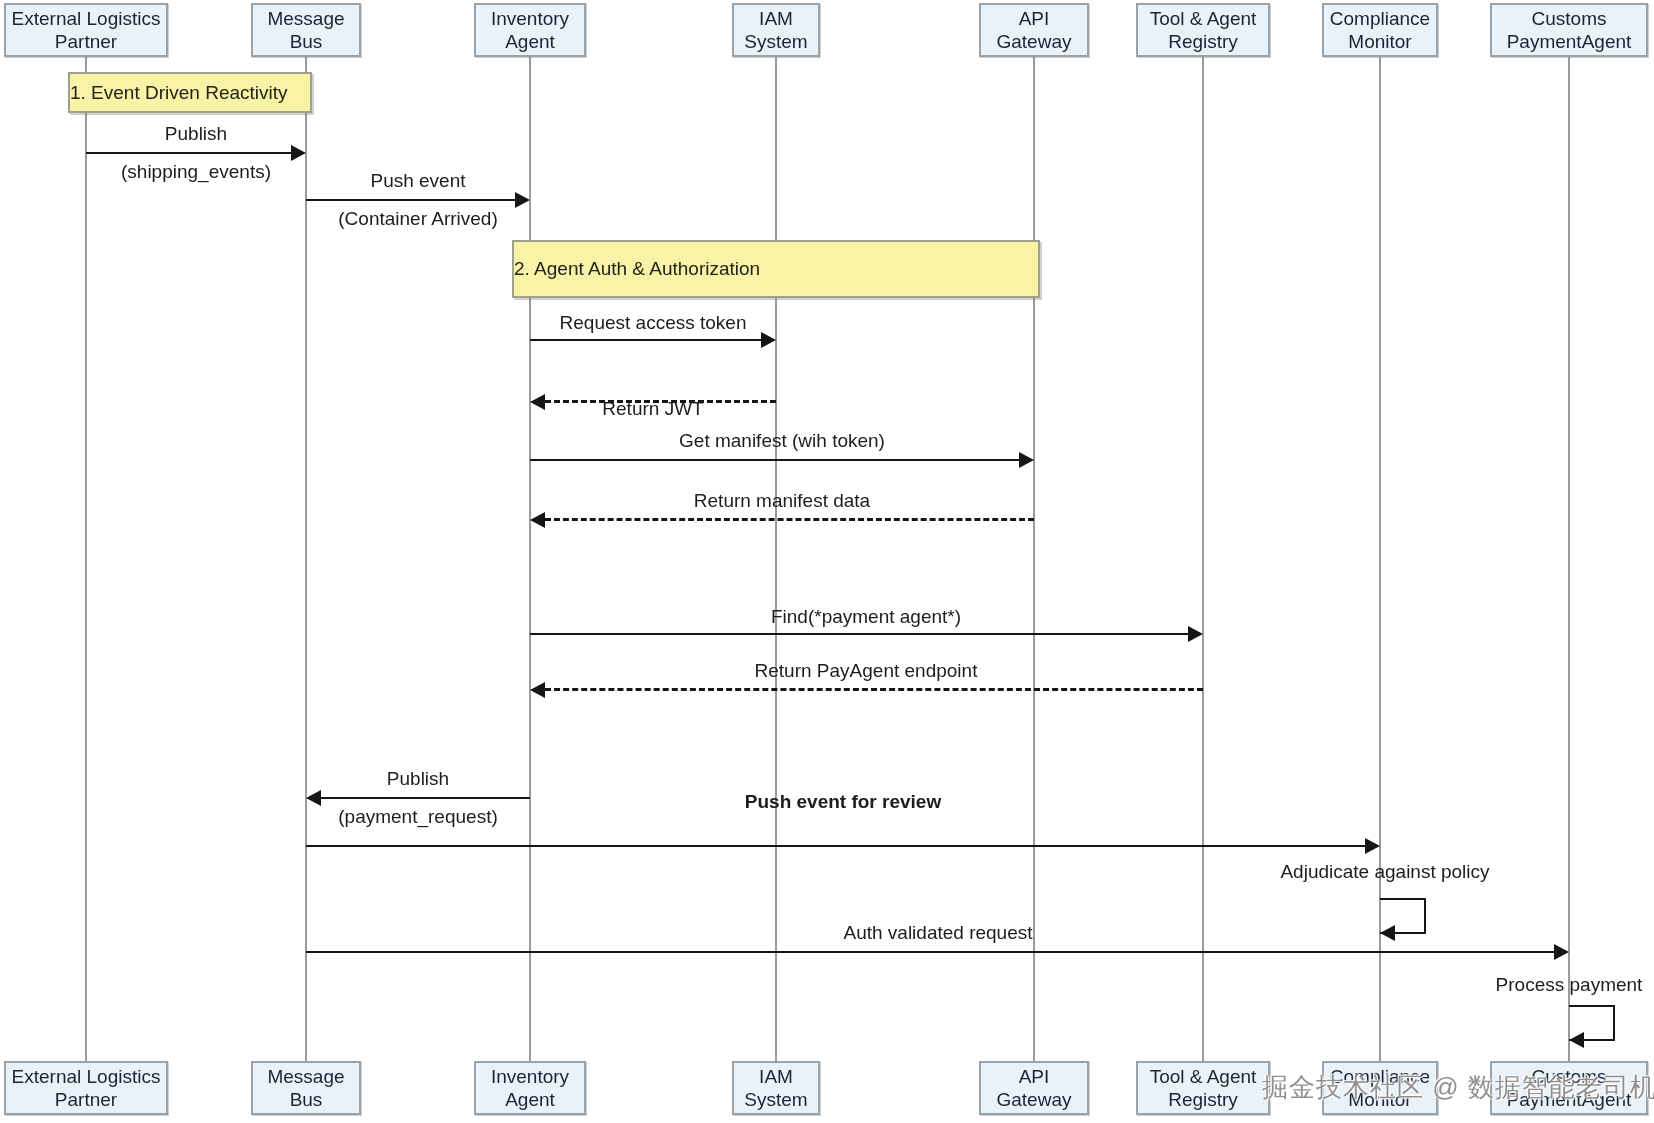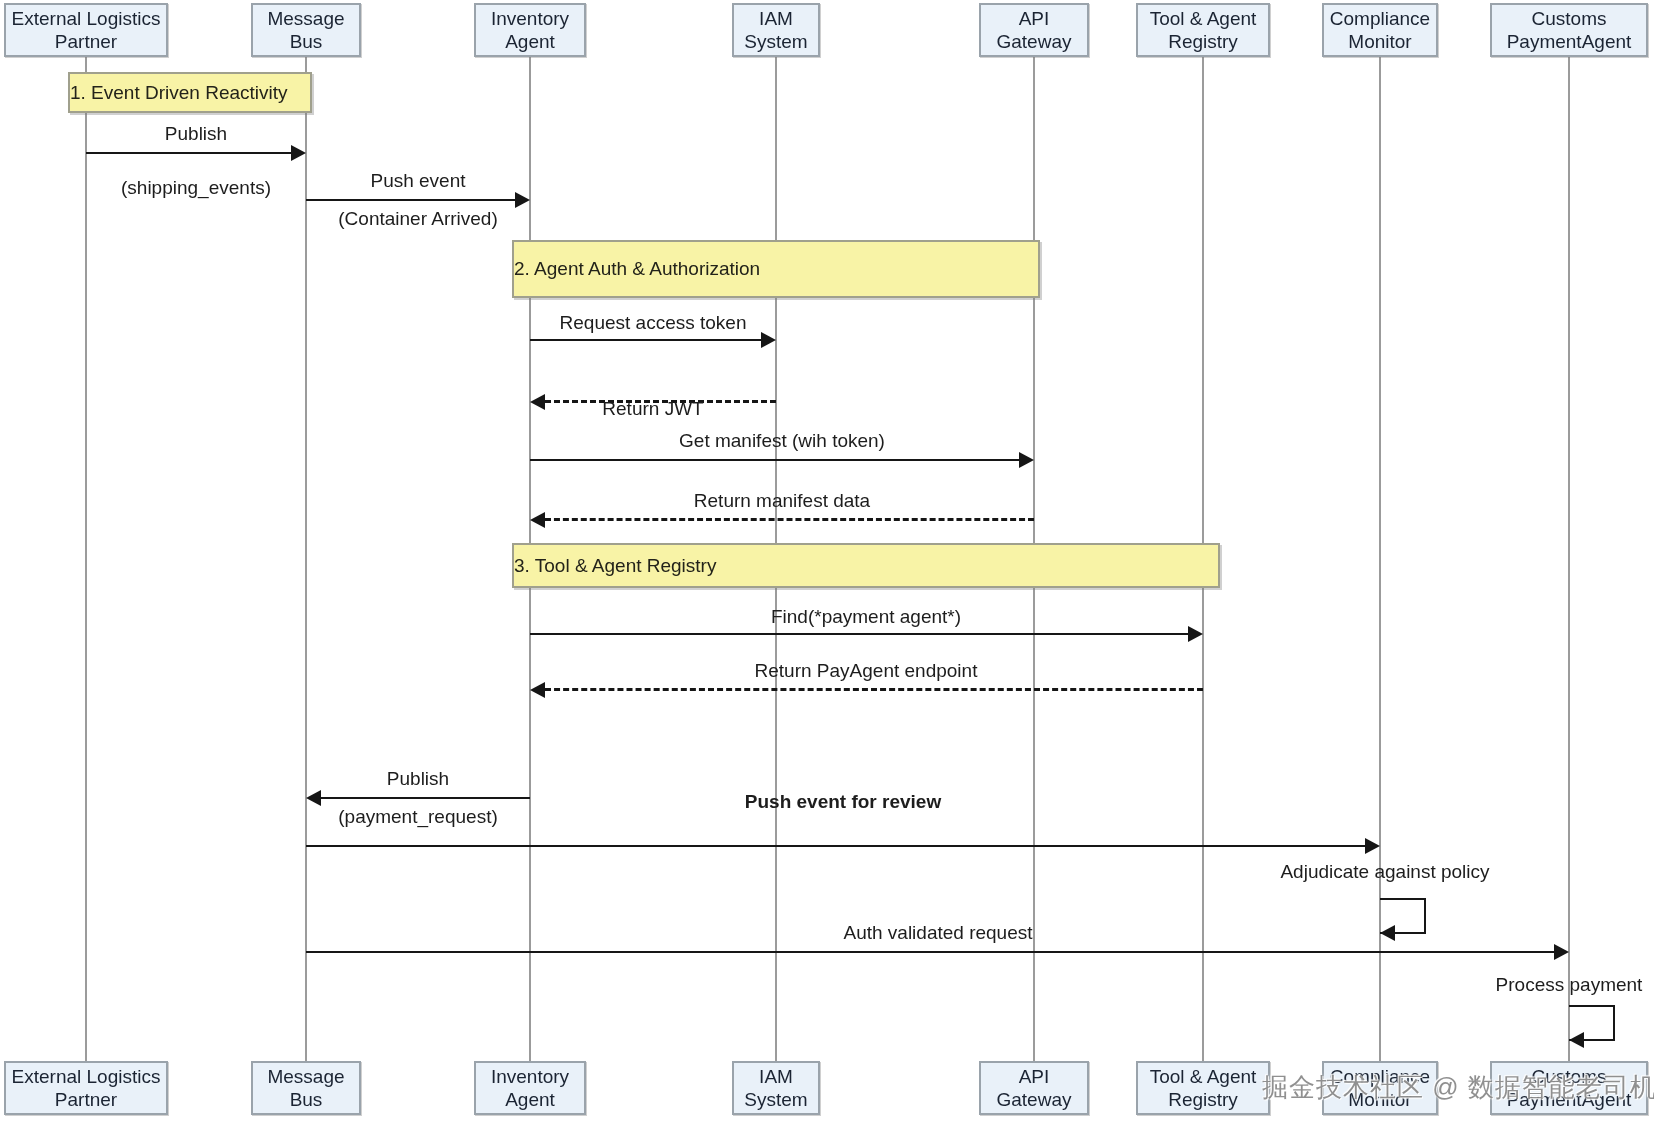--- a/index.html
+++ b/index.html
@@ -84,21 +84,21 @@
     <span>PaymentAgent</span>
   </div>
 
   <div class="note" style="left:68px;top:72px;width:244px;height:41px;">
     <span>1. Event Driven Reactivity</span>
   </div>
 
   <div class="mlabel" style="left:196px;top:122px;">Publish</div>
   <div class="msgline" style="left:86px;top:152px;width:212px;"></div>
   <div class="head-r" style="left:291px;top:145px;"></div>
-  <div class="mlabel" style="left:196px;top:176px;">(shipping_events)</div>
+  <div class="mlabel" style="left:196px;top:160px;">(shipping_events)</div>
 
   <div class="mlabel" style="left:418px;top:169px;">Push event</div>
   <div class="msgline" style="left:306px;top:199px;width:216px;"></div>
   <div class="head-r" style="left:515px;top:192px;"></div>
   <div class="mlabel" style="left:418px;top:207px;">(Container Arrived)</div>
 
   <div class="note" style="left:512px;top:240px;width:528px;height:58px;">
     <span>2. Agent Auth &amp; Authorization</span>
   </div>
 
@@ -111,23 +111,20 @@
   <div class="msgline dashed" style="left:545px;top:400px;width:231px;"></div>
 
   <div class="mlabel" style="left:782px;top:429px;">Get manifest (wih token)</div>
   <div class="msgline" style="left:530px;top:459px;width:497px;"></div>
   <div class="head-r" style="left:1019px;top:452px;"></div>
 
   <div class="mlabel" style="left:782px;top:489px;">Return manifest data</div>
   <div class="head-l" style="left:530px;top:512px;"></div>
   <div class="msgline dashed" style="left:545px;top:518px;width:489px;"></div>
 
-  <div class="note" style="left:512px;top:543px;width:708px;height:45px;">
-    <span>3. Tool &amp; Agent Registry</span>
-  </div>
 
   <div class="mlabel" style="left:866px;top:605px;">Find(*payment agent*)</div>
   <div class="msgline" style="left:530px;top:633px;width:665px;"></div>
   <div class="head-r" style="left:1188px;top:626px;"></div>
 
   <div class="mlabel" style="left:866px;top:659px;">Return PayAgent endpoint</div>
   <div class="head-l" style="left:530px;top:682px;"></div>
   <div class="msgline dashed" style="left:545px;top:688px;width:658px;"></div>
 
 

